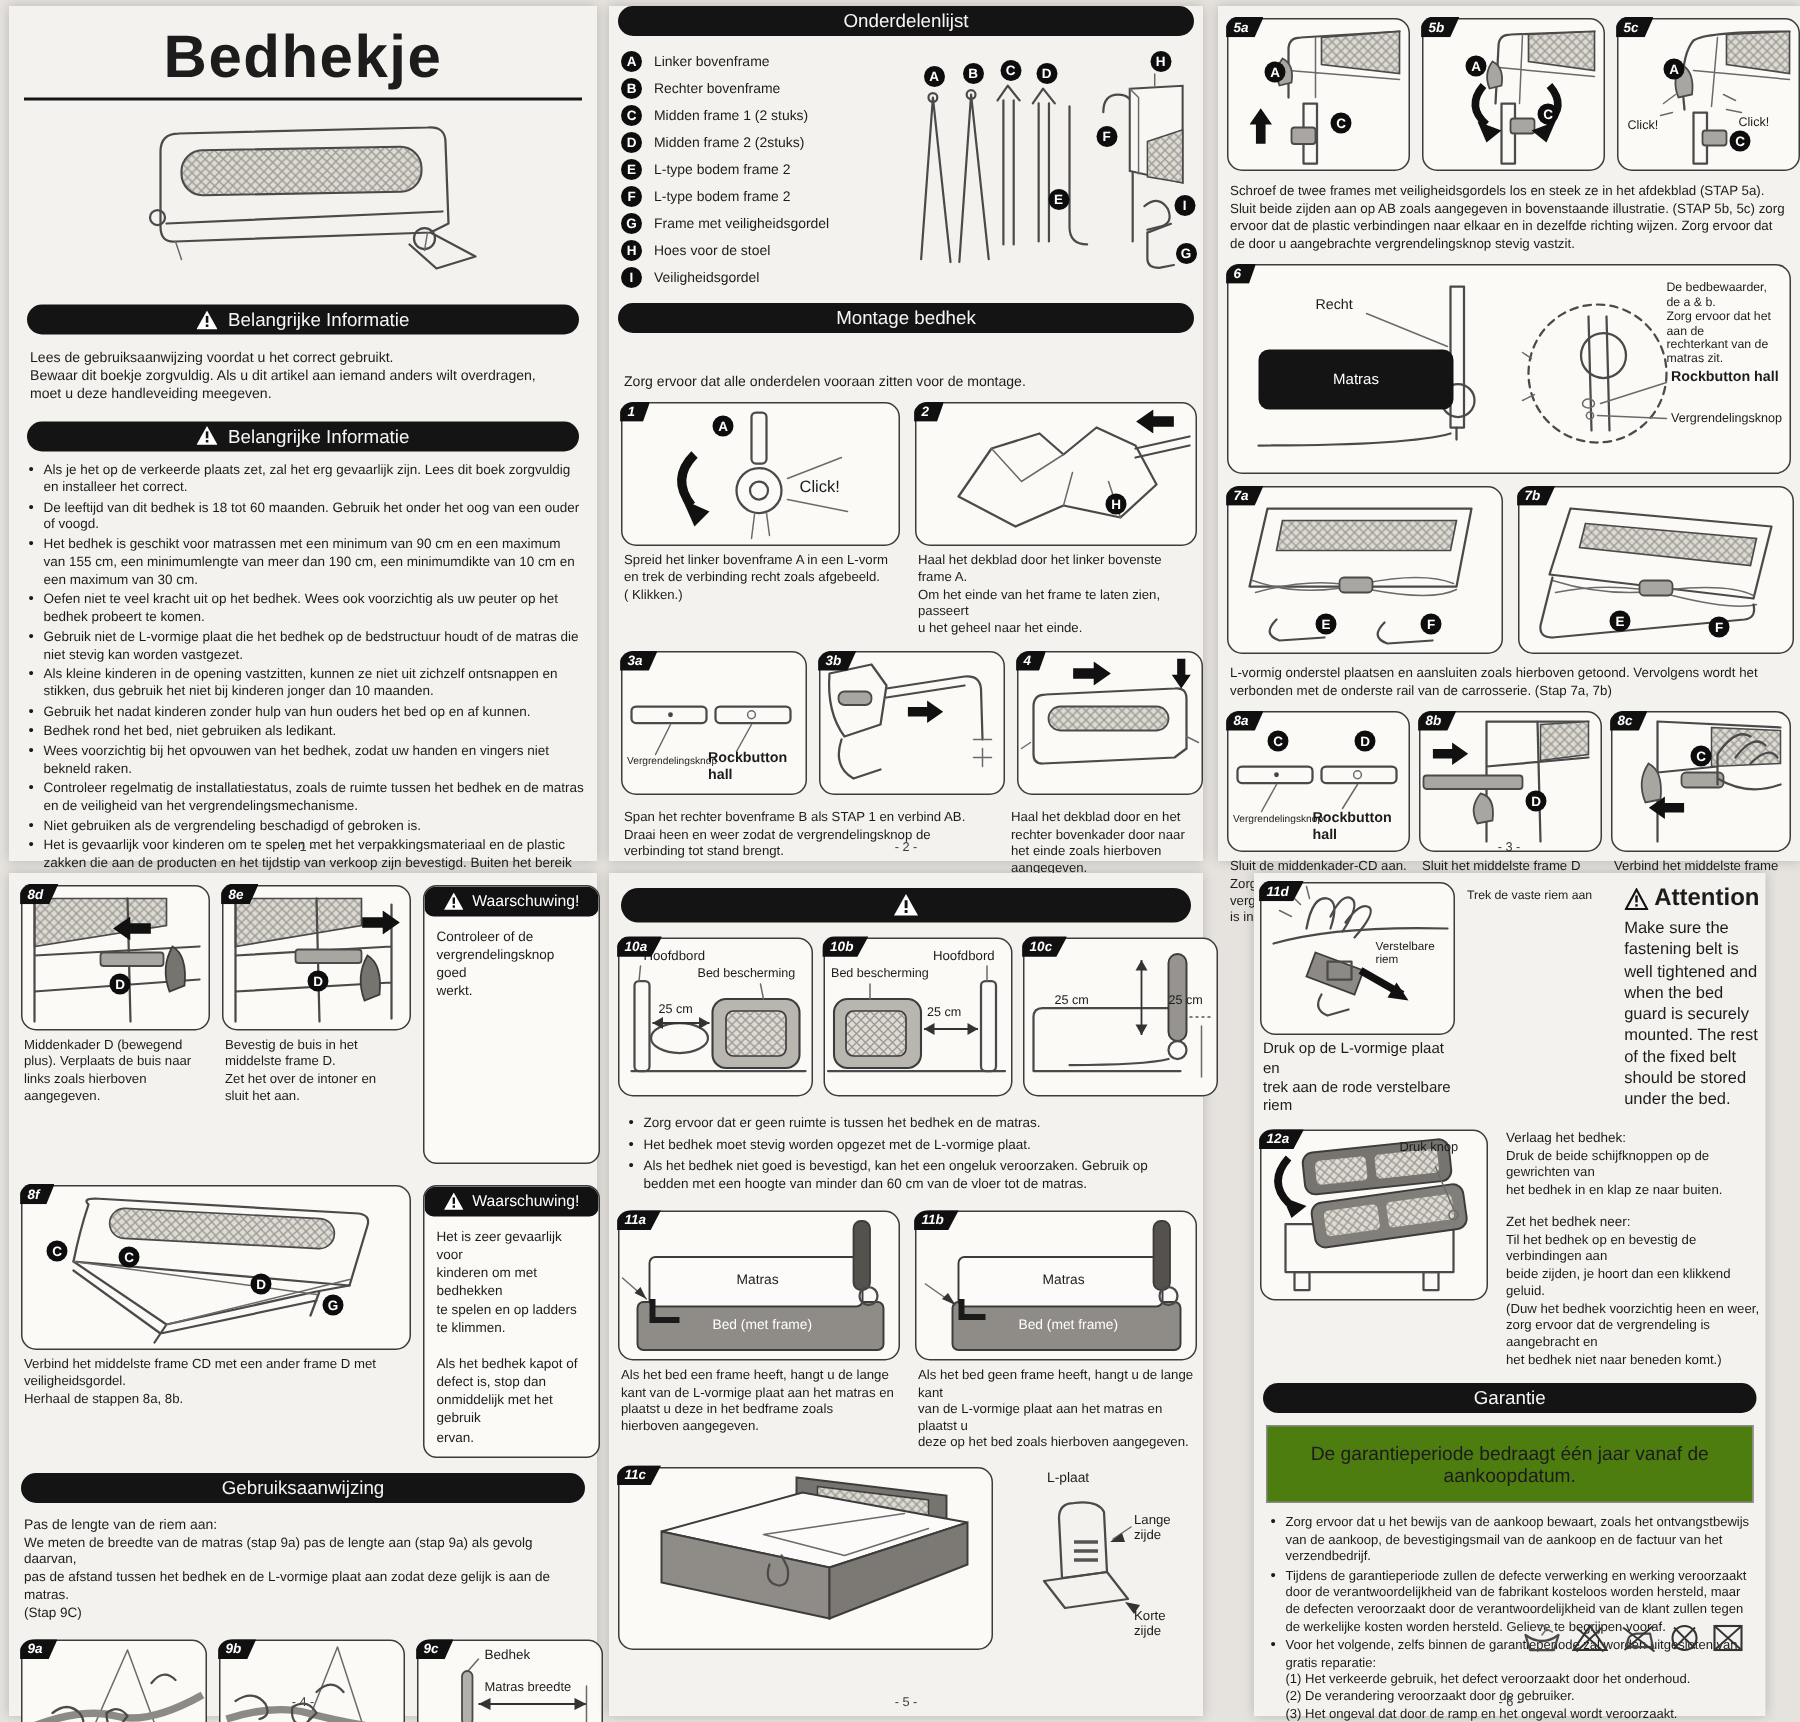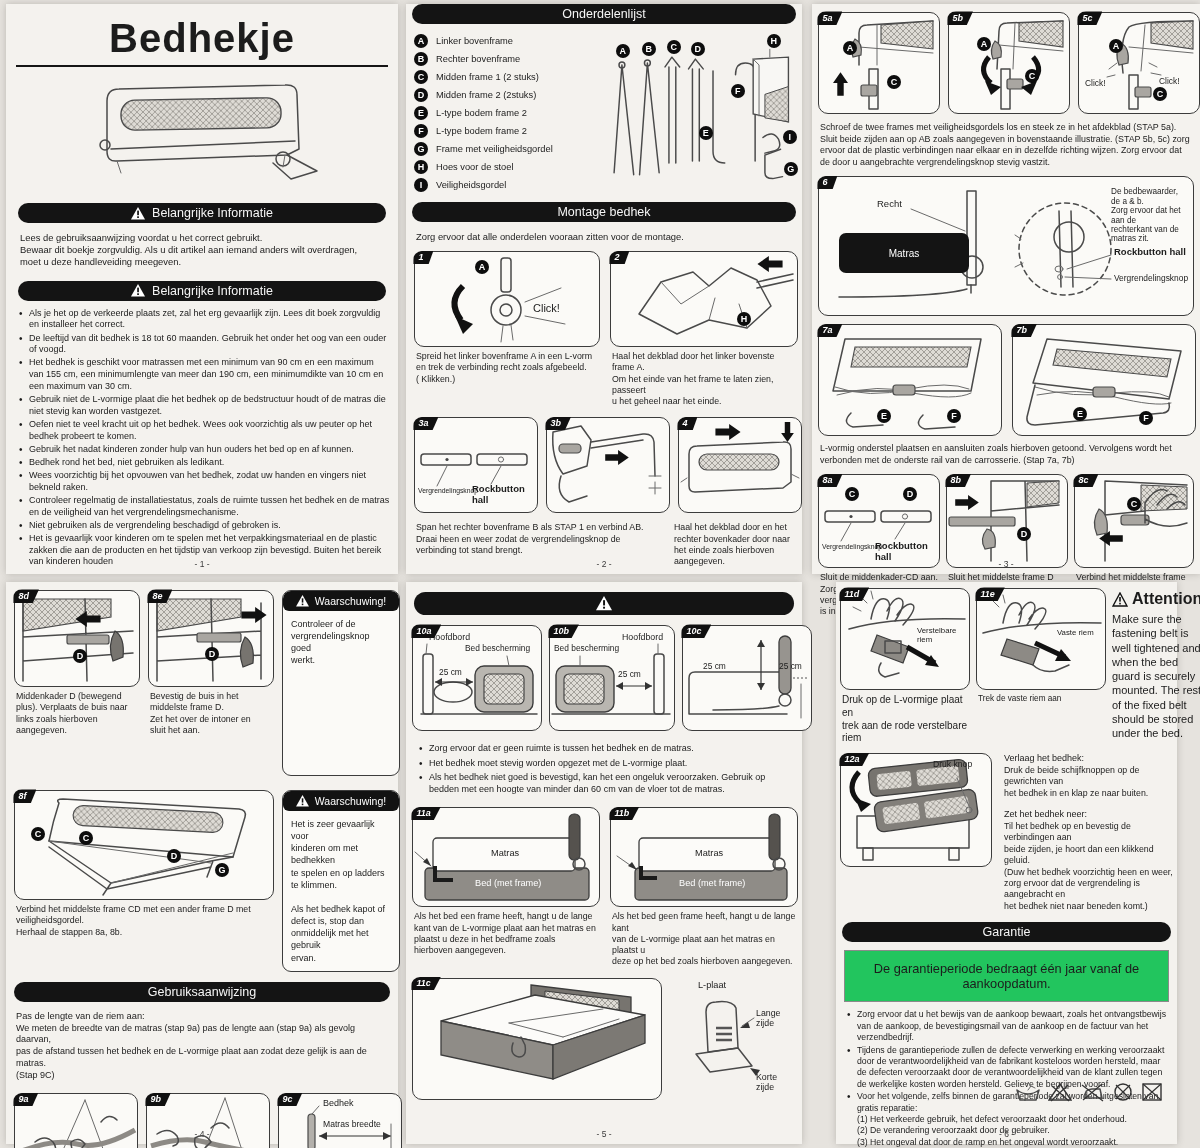--- a/index.html
+++ b/index.html
@@ -34,21 +34,21 @@
   .grayfill{fill:#a9a6a1;stroke:#4a4a4a;stroke-width:1.2;}
   .darkfill{fill:#77746f;stroke:#3c3c3c;stroke-width:1.2;}
   .footer{position:absolute;bottom:5px;left:0;right:0;text-align:center;font-size:8.5px;color:#3a3a3a;}
   .warnbox{border:1.5px solid #3c3c3c;border-radius:9px;background:#fbfaf7;overflow:hidden;flex:none;}
   .warnhead{background:#121212;color:#fff;font-size:10.5px;display:flex;align-items:center;
             justify-content:center;gap:6px;padding:4px 2px;border-radius:7px 7px 6px 6px;}
   .warnbody{font-size:9px;line-height:1.35;padding:7px 8px;white-space:pre-line;}
   .matrasbox{position:absolute;background:#141414;color:#fff;border-radius:7px;display:flex;
              align-items:center;justify-content:center;font-size:10px;z-index:2;}
   .row{display:flex;}
-  .gbox{border:1.2px solid #8a8a8a;background:#22c55e;text-align:center;font-size:12.8px;padding:10px 16px;}
+  .gbox{border:1.2px solid #8a8a8a;background:#4d7c0f;text-align:center;font-size:12.8px;padding:10px 16px;}
   .att-title{font-size:16px;font-weight:bold;display:flex;align-items:center;gap:4px;}
   .att-body{font-size:11px;line-height:1.3;margin-top:4px;}
   .care{display:flex;gap:7px;}
 </style>
 </head>
 <body>
 
 <div id="sheet">
 
 <svg width="0" height="0" style="position:absolute" aria-hidden="true">
@@ -106,22 +106,23 @@
   <div class="banner" style="margin:12px 12px 0">
     <svg class="warn-tri" width="14" height="13">
           <use href="#tri"></use>
         </svg>
     <span class="bt">Belangrijke Informatie</span>
   </div>
   <ul style="margin:7px 8px 0 12px">
     <li>Als je het op de verkeerde plaats zet, zal het erg gevaarlijk zijn. Lees dit boek zorgvuldig en installeer het correct.</li>
     <li>De leeftijd van dit bedhek is 18 tot 60 maanden. Gebruik het onder het oog van een ouder of voogd.</li>
     <li>Het bedhek is geschikt voor matrassen met een minimum van 90 cm en een maximum van 155 cm, een minimumlengte van meer dan 190 cm, een minimumdikte van 10 cm en een maximum van 30 cm.</li>
+    <li>Oefen niet te veel kracht uit op het bedhek. Wees ook voorzichtig als uw peuter op het bedhek probeert te komen.</li>
     <li>Gebruik niet de L-vormige plaat die het bedhek op de bedstructuur houdt of de matras die niet stevig kan worden vastgezet.</li>
-    <li>Oefen niet te veel kracht uit op het bedhek. Wees ook voorzichtig als uw peuter op het bedhek probeert te komen.</li>
+    <li>Als kleine kinderen in de opening vastzitten, kunnen ze niet uit zichzelf ontsnappen en stikken, dus gebruik het niet bij kinderen jonger dan 10 maanden.</li>
     <li>Gebruik het nadat kinderen zonder hulp van hun ouders het bed op en af kunnen.</li>
     <li>Bedhek rond het bed, niet gebruiken als ledikant.</li>
     <li>Wees voorzichtig bij het opvouwen van het bedhek, zodat uw handen en vingers niet bekneld raken.</li>
     <li>Controleer regelmatig de installatiestatus, zoals de ruimte tussen het bedhek en de matras en de veiligheid van het vergrendelingsmechanisme.</li>
     <li>Niet gebruiken als de vergrendeling beschadigd of gebroken is.</li>
     <li>Het is gevaarlijk voor kinderen om te spelen met het verpakkingsmateriaal en de plastic zakken die aan de producten en het tijdstip van verkoop zijn bevestigd. Buiten het bereik van kinderen houden</li>
   </ul>
   <div class="footer">- 1 -</div>
 </div>
 
@@ -192,21 +193,21 @@
       <span class="badge" style="left:196px;top:0px">H</span>
       <span class="badge" style="left:160px;top:50px">F</span>
       <span class="badge" style="left:128px;top:92px">E</span>
       <span class="badge" style="left:212px;top:96px">I</span>
       <span class="badge" style="left:213px;top:128px">G</span>
     </div>
   </div>
   <div class="banner" style="margin:10px 6px 0">
     <span class="bt">Montage bedhek</span>
   </div>
-  <p class="para" style="margin:9px 10px 0;font-size:9.4px">Zorg ervoor dat alle onderdelen vooraan zitten voor de montage.</p>
+  <p class="para" style="margin:26px 10px 0;font-size:9.4px">Zorg ervoor dat alle onderdelen vooraan zitten voor de montage.</p>
   <div class="row" style="padding:8px 8px 0;gap:12px">
     <div style="width:184px">
       <div class="panel" style="width:184px;height:94px">
         <span class="tab">1</span>
         <svg class="art" viewBox="0 0 184 94">
           <rect class="stroke" x="86" y="6" width="10" height="34" rx="3"></rect>
           <circle class="stroke" cx="91" cy="58" r="15"></circle>
               <circle class="stroke" cx="91" cy="58" r="6"></circle>
           <path class="thin" d="M88 74 L86 90 M96 73 L98 88"></path>
           <path d="M48 34 q-16 16 -2 34" fill="none" stroke="#111" stroke-width="6"></path>
@@ -735,33 +736,20 @@
           <path d="M66 58 L94 74" stroke="#111" stroke-width="5"></path>
               <polygon points="98,78 84,76 90,66" fill="#111"></polygon>
         </svg>
         <span class="lbl" style="left:76px;top:38px;font-size:7.8px">Verstelbare
 riem</span>
       </div>
       <p class="cap" style="font-size:10px">Druk op de L-vormige plaat en
 trek aan de rode verstelbare riem</p>
     </div>
     <div style="width:128px">
-      <div class="panel" style="width:128px;height:100px">
-        <span class="tab">11e</span>
-        <svg class="art" viewBox="0 0 128 100">
-          <path class="stroke" d="M6 44 Q50 32 124 34"></path>
-          <path class="stroke" d="M26 34 Q30 12 40 14 Q48 16 42 34 M42 26 Q50 10 56 14 Q62 18 50 36 M52 30 Q62 16 68 20 Q72 24 58 40"></path>
-          <path class="thin" d="M22 18 L16 12 M28 14 L26 6"></path>
-          <polygon points="30,50 62,60 56,76 24,66" fill="#8d8a85" stroke="#3c3c3c" stroke-width="1.2"></polygon>
-          <path class="stroke" d="M56 76 q8 8 22 6 l14 -6"></path>
-          <path d="M58 54 L88 68" stroke="#111" stroke-width="5"></path>
-              <polygon points="94,72 78,72 84,60" fill="#111"></polygon>
-        </svg>
-        <span class="lbl" style="left:80px;top:40px;font-size:7.8px">Vaste riem</span>
-      </div>
       <p class="cap" style="font-size:8.2px">Trek de vaste riem aan</p>
     </div>
     <div style="width:114px;padding-top:2px">
       <div class="att-title">
         <svg width="16" height="15">
               <use href="#triOutline"></use>
             </svg>
         <span>Attention</span>
       </div>
       <div class="att-body">Make sure the fastening belt is well tightened and when the bed guard is securely mounted. The rest of the fixed belt should be stored under the bed.</div>

